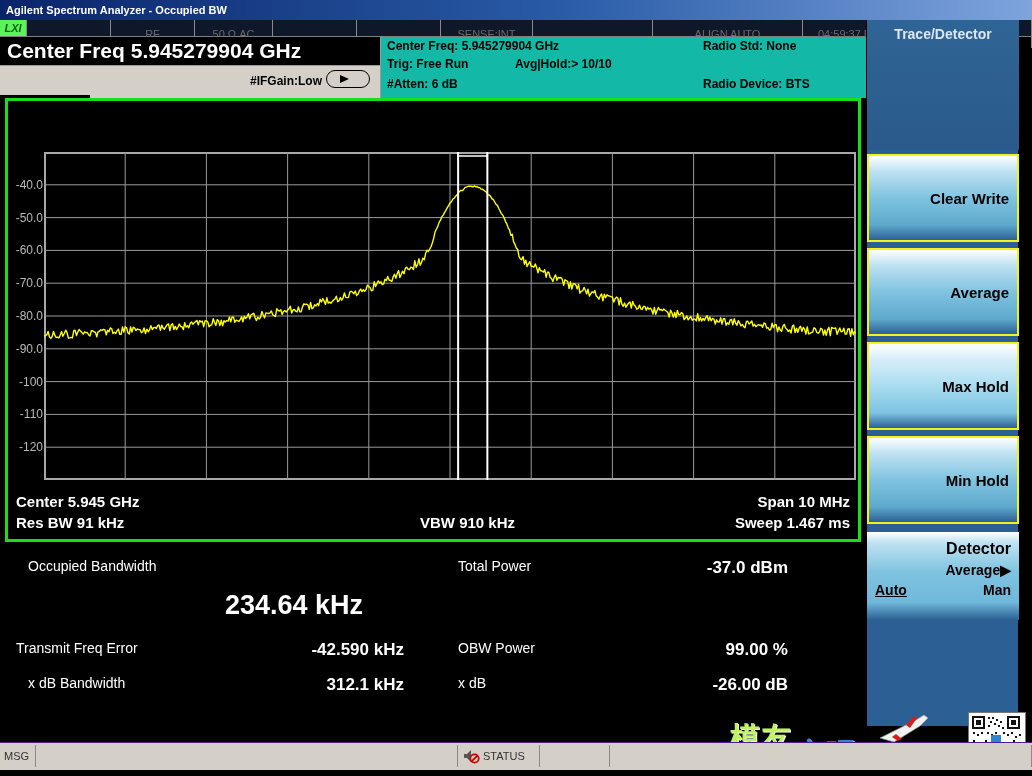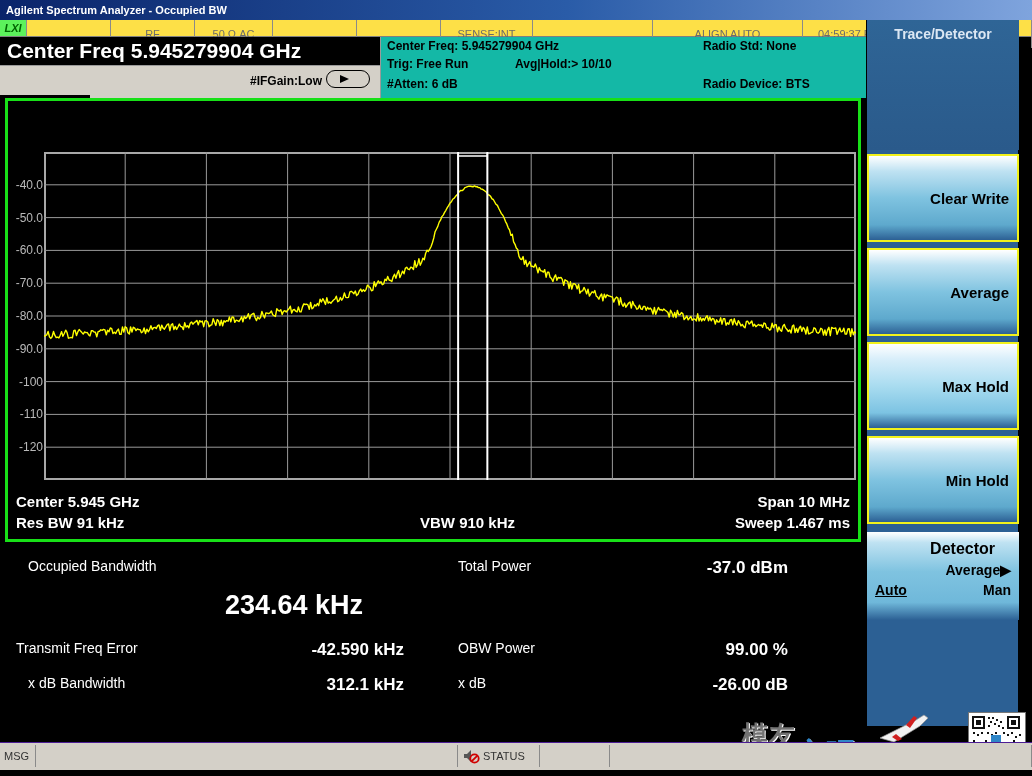--- a/index.html
+++ b/index.html
@@ -8,21 +8,21 @@
   .app{position:relative;width:1032px;height:776px;background:#000;}
 
   
   .titlebar{position:absolute;left:0;top:0;width:1032px;height:20px;
     background:linear-gradient(to right,#0a246a 0%,#2a5ca8 55%,#7fa4dd 100%);
     color:#fff;font-size:11px;font-weight:bold;line-height:20px;padding-left:6px;
     box-sizing:border-box;white-space:nowrap;}
 
   
   .statusstrip{position:absolute;left:0;top:20px;width:1032px;height:17px;
-    background:#fde047;border-bottom:1px solid #808080;box-sizing:border-box;
+    background:#0f172a;border-bottom:1px solid #808080;box-sizing:border-box;
     display:flex;align-items:stretch;}
   .ss-cell{border-right:1px solid #8a8a8a;font-size:11px;color:#6b6b6b;
     display:flex;align-items:center;justify-content:center;box-sizing:border-box;
     height:28px;white-space:nowrap;}
   .lxi{width:26px;background:#5cf25c;color:#006400;font-weight:bold;font-style:italic;
     font-size:11px;display:flex;align-items:center;justify-content:center;
     border-right:1px solid #8a8a8a;}
 
   
   .hdrzone{position:absolute;left:0;top:37px;width:948px;height:61px;}
@@ -86,40 +86,40 @@
     line-height:28px;box-sizing:border-box;}
   .sk{position:absolute;left:0;width:152px;height:88px;box-sizing:border-box;
     background:linear-gradient(to bottom,#ffffff 0%,#bfe2f2 18%,#7fc3e0 50%,#5ea9cd 82%,#2c6094 100%);
     color:#000;font-size:15px;font-weight:bold;}
   .sk .lab{position:absolute;right:8px;top:34px;white-space:nowrap;margin-left:24px;}
   .sk.sel{border:2px solid #f2f21c;}
   .sk.lite{background:linear-gradient(to bottom,#ffffff 0%,#d8eefa 18%,#a9dcf0 50%,#7cc3e2 82%,#2c6094 100%);}
   .detkey{position:absolute;left:0;width:152px;height:88px;box-sizing:border-box;
     background:linear-gradient(to bottom,#ffffff 0%,#bfe2f2 12%,#7fc3e0 45%,#6fb8da 80%,#2c6094 100%);
     color:#000;}
-  .detkey .t{position:absolute;right:24px;top:8px;font-size:16px;font-weight:bold;}
+  .detkey .t{position:absolute;right:8px;top:8px;font-size:16px;font-weight:bold;}
   .detkey .s{position:absolute;right:8px;top:30px;font-size:14px;font-weight:bold;}
   .detkey .auto{position:absolute;left:8px;top:50px;font-size:14px;font-weight:bold;
     text-decoration:underline;}
   .detkey .man{position:absolute;right:8px;top:50px;font-size:14px;font-weight:bold;}
 
   
   .botbar{position:absolute;left:0;top:742px;width:1032px;height:28px;
     background:#d4d0c8;border-top:1px solid #4c1d95;box-sizing:border-box;display:flex;}
   .bb-cell{border-right:1px solid #8a8a8a;font-size:11px;color:#333;
     display:flex;align-items:center;box-sizing:border-box;height:22px;
     margin-top:2px;padding:0 4px;white-space:nowrap;}
   .bb-fill{flex:1 1 auto;}
   .botedge{position:absolute;left:0;top:770px;width:1032px;height:6px;background:#000;}
 
   
   .wm{position:absolute;left:724px;top:704px;width:230px;height:66px;}
-  .wm .cn{position:absolute;left:6px;top:14px;font-size:26px;font-weight:bold;
-    color:#737373;font-family:"DejaVu Sans", sans-serif;letter-spacing:1px;
-    text-shadow:1px 1px 0 #fff;margin-left:12px;}
+  .wm .cn{position:absolute;left:6px;top:14px;font-size:30px;font-weight:bold;
+    color:#bef264;font-family:"DejaVu Sans", sans-serif;letter-spacing:1px;
+    text-shadow:1px 1px 0 #fff;}
   .wm .cn2{position:absolute;left:72px;top:30px;font-size:30px;font-weight:bold;
     color:#2f86c8;font-family:"DejaVu Sans", sans-serif;text-shadow:1px 1px 0 #fff;}
   .wm .url{position:absolute;left:38px;top:64px;font-size:7px;color:#9aa3a8;}
   .wm .plane{position:absolute;left:152px;top:8px;}
   .qr{position:absolute;left:968px;top:712px;width:56px;height:56px;
     background:#fff;border:1px solid #777;}
 </style>
 </head>
 <body>
 

